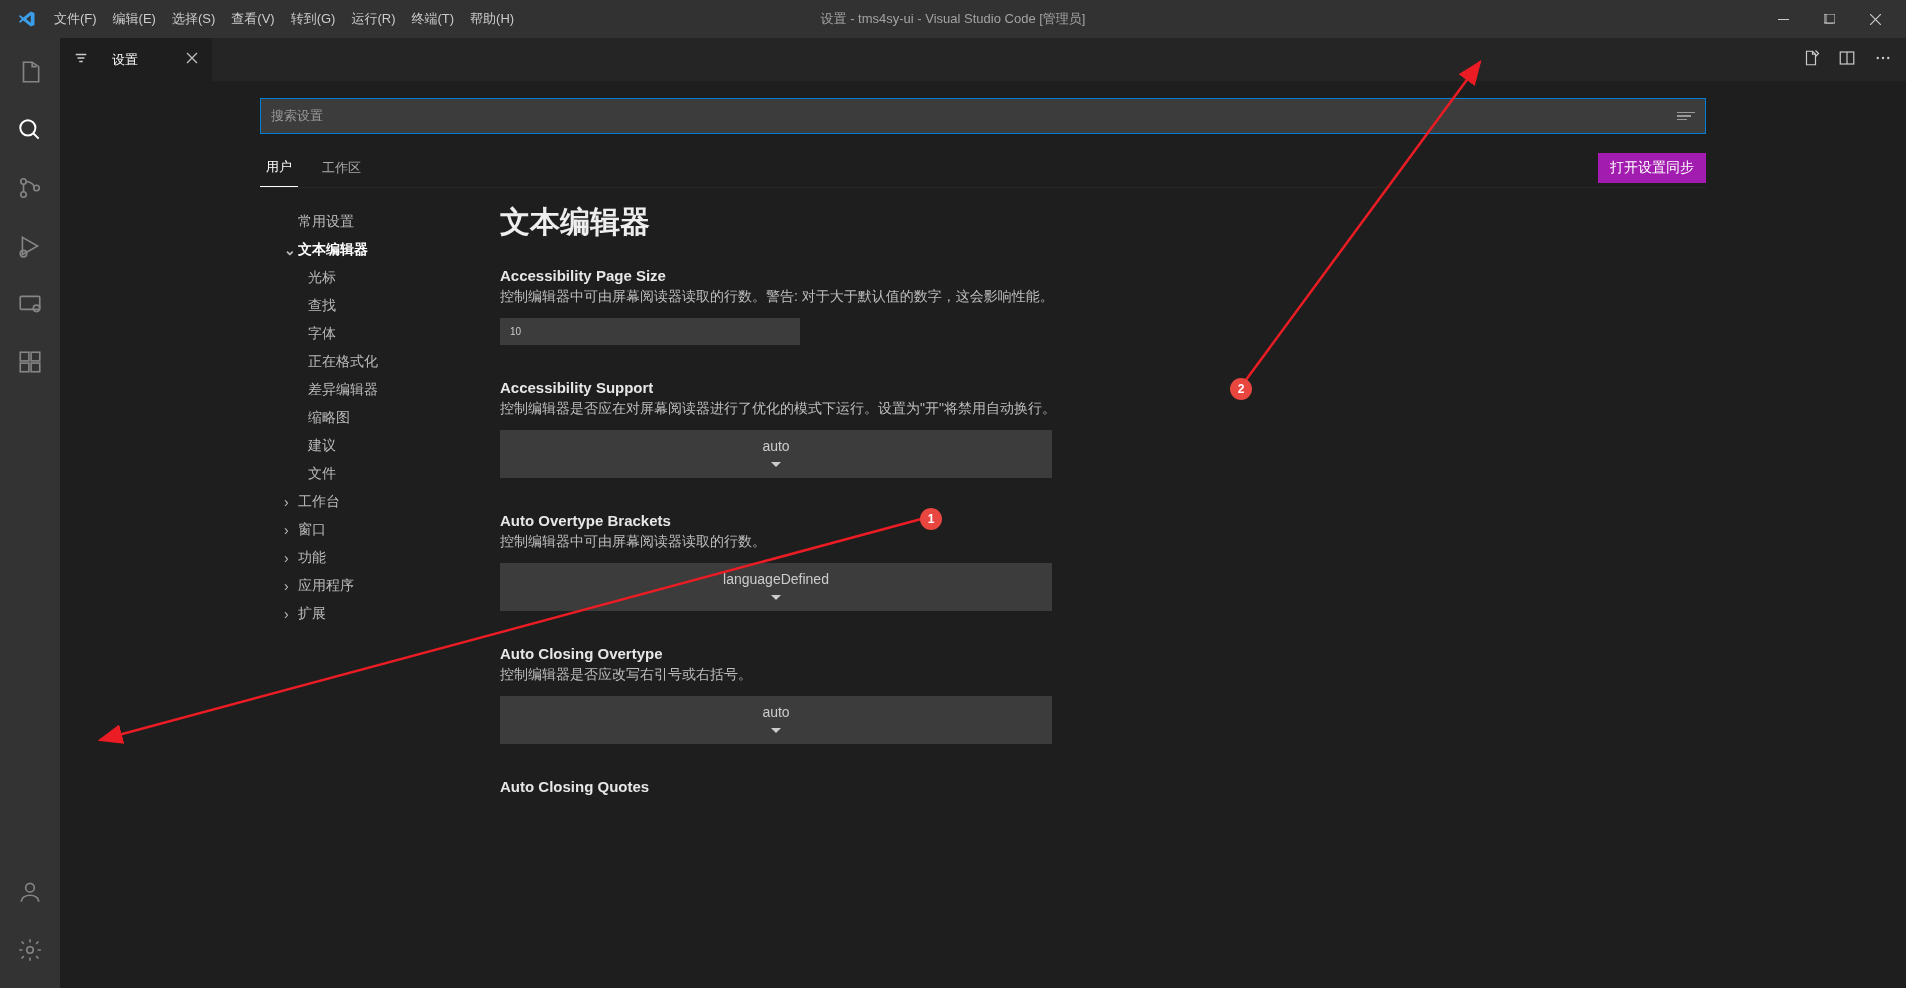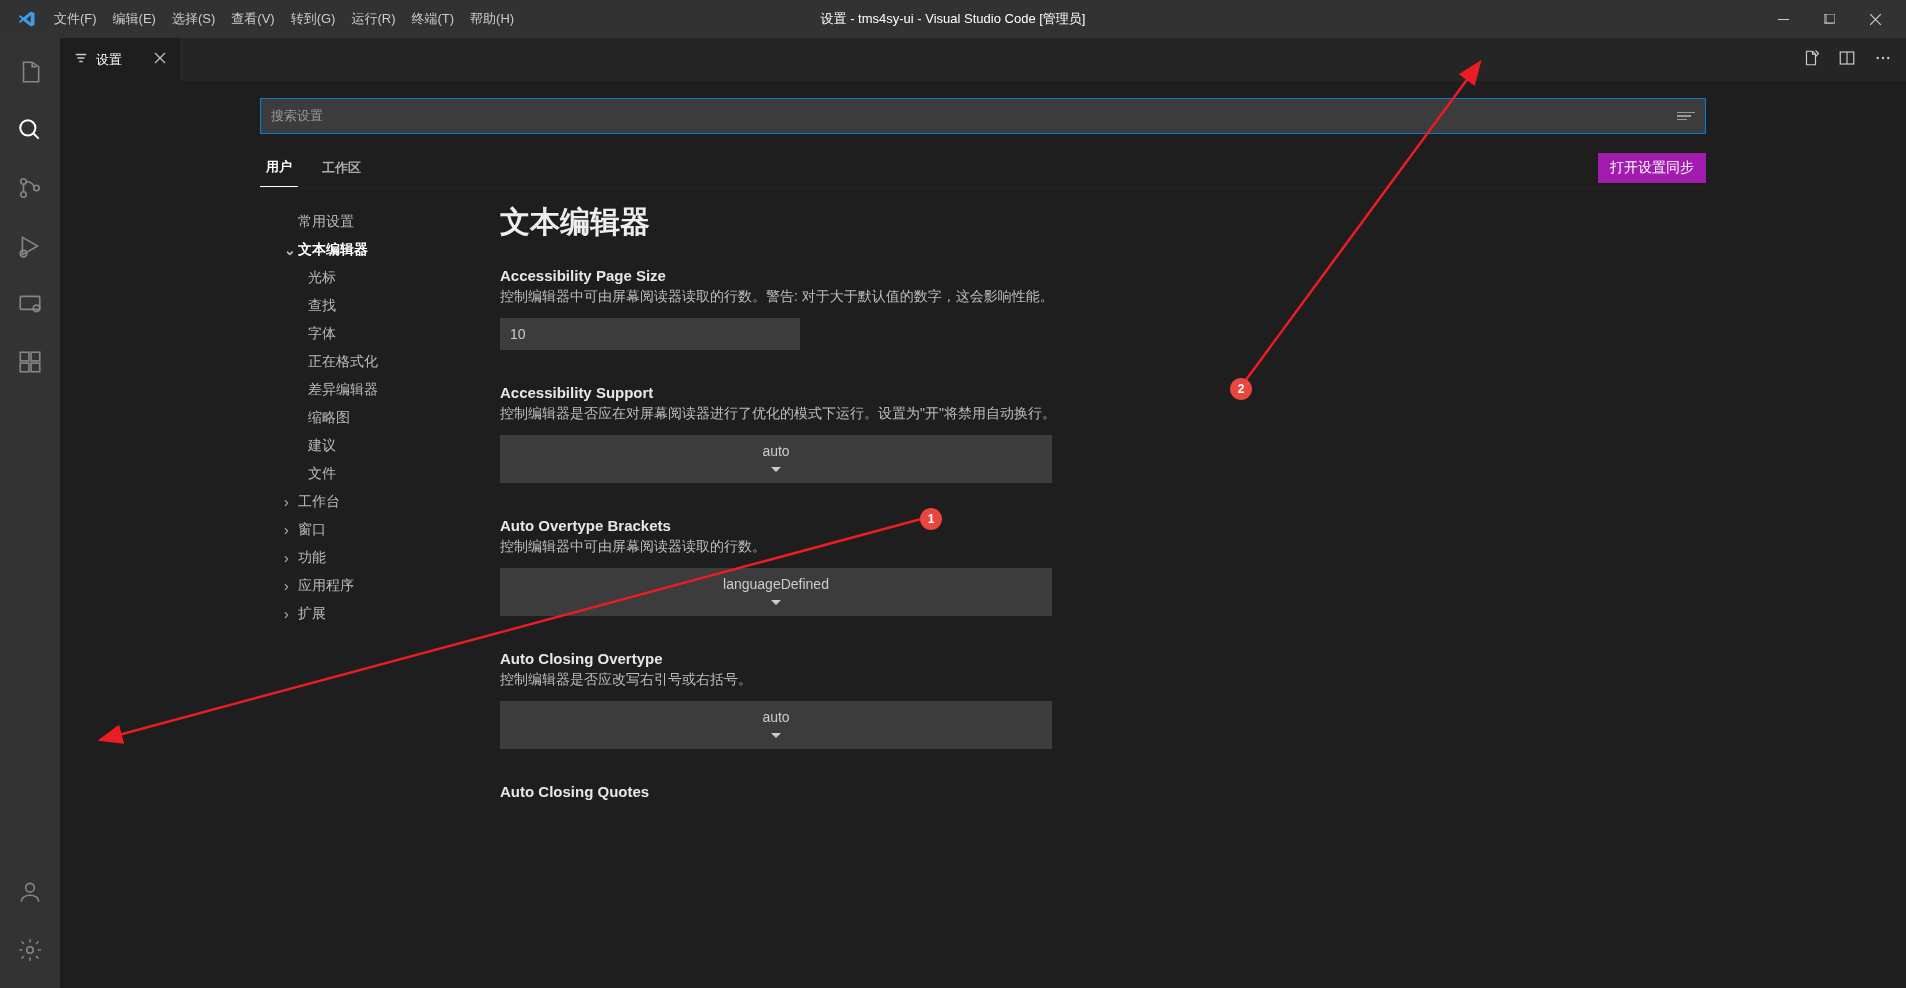--- a/index.html
+++ b/index.html
@@ -26,21 +26,21 @@
 }
 .titlebar .menu-item {
   padding: 6px 8px;
   color: #cccccc;
   cursor: default;
 }
 .titlebar .title-center {
   position: absolute;
   left: 50%;
   transform: translateX(-50%);
-  color: #ffffff;
+  color: #a3a3a3;
 }
 .titlebar .win-controls {
   margin-left: auto;
   display: flex;
   gap: 0;
 }
 .titlebar .win-btn {
   width: 46px;
   height: 38px;
   display: flex;
@@ -82,21 +82,21 @@
 .tabbar {
   height: 44px;
   background: #252526;
   display: flex;
   align-items: center;
   border-bottom: 1px solid #1e1e1e;
 }
 .tab {
   display: flex;
   align-items: center;
-  gap: 8px;
+  gap: 24px;
   padding: 0 14px;
   height: 100%;
   background: #1e1e1e;
   color: #ffffff;
 }
 .tab .tab-icon { color: #cccccc; }
 .tab .close { color: #bbbbbb; }
 .tabbar .tab-actions {
   margin-left: auto;
   display: flex;
@@ -134,21 +134,20 @@
   align-items: center;
   margin-top: 14px;
   border-bottom: 1px solid rgba(255,255,255,0.04);
   position: relative;
 }
 .scope-tab {
   padding: 10px 6px;
   margin-right: 18px;
   color: #aaa;
   cursor: pointer;
-  font-weight: bold;
 }
 .scope-tab.active {
   color: #fff;
   border-bottom: 1px solid #fff;
 }
 .sync-btn {
   margin-left: auto;
   background: #a21caf;
   color: #fff;
   border: none;
@@ -205,21 +204,21 @@
   color: #bdbdbd;
   margin-top: 4px;
 }
 .num-input {
   margin-top: 12px;
   background: #3c3c3c;
   border: none;
   color: #ccc;
   padding: 8px 10px;
   width: 300px;
-  font-size: 14px;
+  font-size: 10px;
 }
 .select {
   margin-top: 12px;
   background: #3c3c3c;
   border: none;
   color: #ccc;
   padding: 8px 10px;
   width: 552px;
   display: flex;
   align-items: center;

